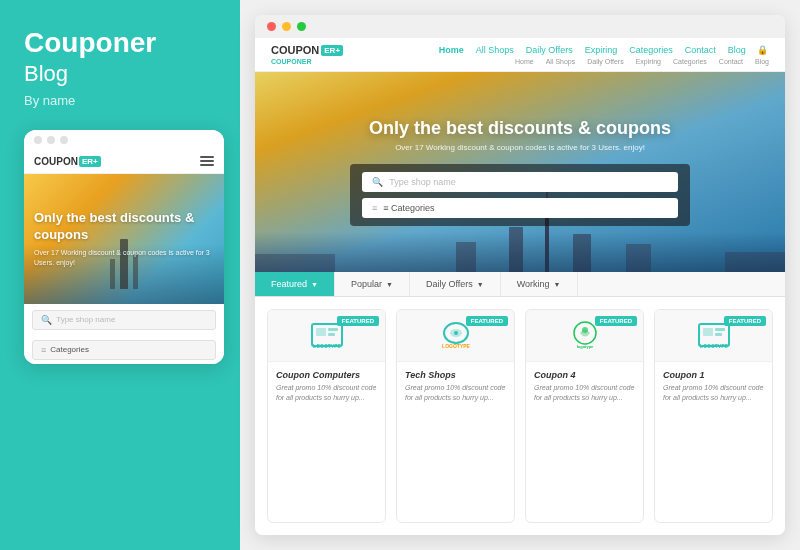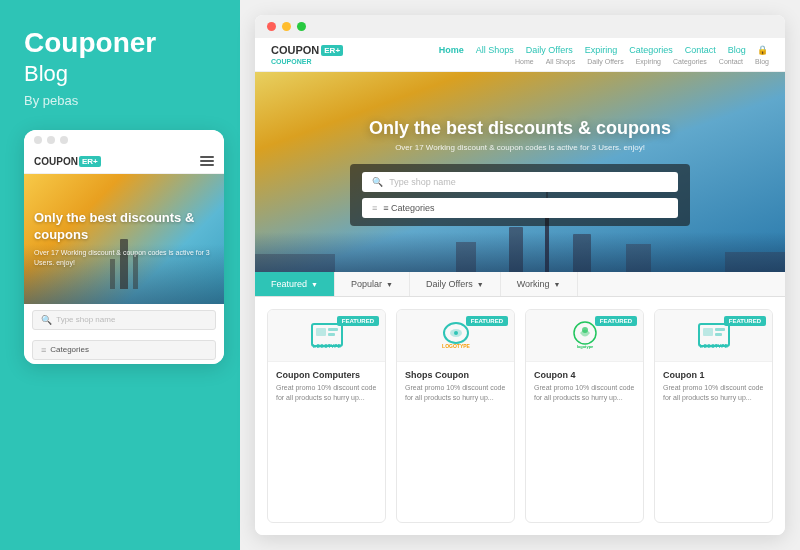--- a/index.html
+++ b/index.html
@@ -356,20 +356,21 @@
       color: #fff;
       font-size: 6px;
       font-weight: 700;
       padding: 2px 5px;
       border-radius: 2px;
       text-transform: uppercase;
     }
     .card-body {
       padding: 8px;
       flex: 1;
+      font-style: italic;
     }
     .card-title {
       font-size: 9px;
       font-weight: 700;
       color: #333;
       margin-bottom: 3px;
     }
     .card-desc {
       font-size: 7px;
       color: #888;
@@ -380,21 +381,21 @@
       color: #aaa;
       font-size: 9px;
     }
   </style>
 </head>
 <body>
 
 <div class="left-panel">
   <div class="theme-title">Couponer</div>
   <div class="theme-subtitle">Blog</div>
-  <div class="theme-author">By pebas</div>
+  <div class="theme-author">By name</div>
 
   <div class="mobile-mockup">
 
     <div class="mobile-top-bar">
       <div class="mobile-dot"></div>
       <div class="mobile-dot"></div>
       <div class="mobile-dot"></div>
     </div>
 
     <div class="mobile-nav">
@@ -551,21 +552,21 @@
         <div class="card-image">
           <svg width="38" height="32" viewBox="0 0 38 32">
             <ellipse cx="19" cy="13" rx="12" ry="10" fill="none" stroke="#2ec4b6" stroke-width="2"></ellipse>
             <ellipse cx="19" cy="13" rx="6" ry="4" fill="#2ec4b6" opacity="0.3"></ellipse>
             <ellipse cx="19" cy="13" rx="2" ry="2" fill="#2ec4b6"></ellipse>
             <text x="19" y="28" font-size="5" text-anchor="middle" fill="#f59e0b" font-weight="700">LOGOTYPE</text>
           </svg>
           <div class="featured-badge">FEATURED</div>
         </div>
         <div class="card-body">
-          <div class="card-title">Shops Coupon</div>
+          <div class="card-title">Tech Shops</div>
           <div class="card-desc">Great promo 10% discount code for all products so hurry up...</div>
         </div>
       </div>
 
       <div class="coupon-card">
         <div class="card-image">
           <svg width="38" height="32" viewBox="0 0 38 32">
             <circle cx="19" cy="13" r="11" fill="none" stroke="#22c55e" stroke-width="1.5"></circle>
             <path d="M14 13 Q19 6 24 13 Q19 20 14 13Z" fill="#22c55e" opacity="0.4"></path>
             <circle cx="19" cy="10" r="3" fill="#22c55e" opacity="0.7"></circle>

